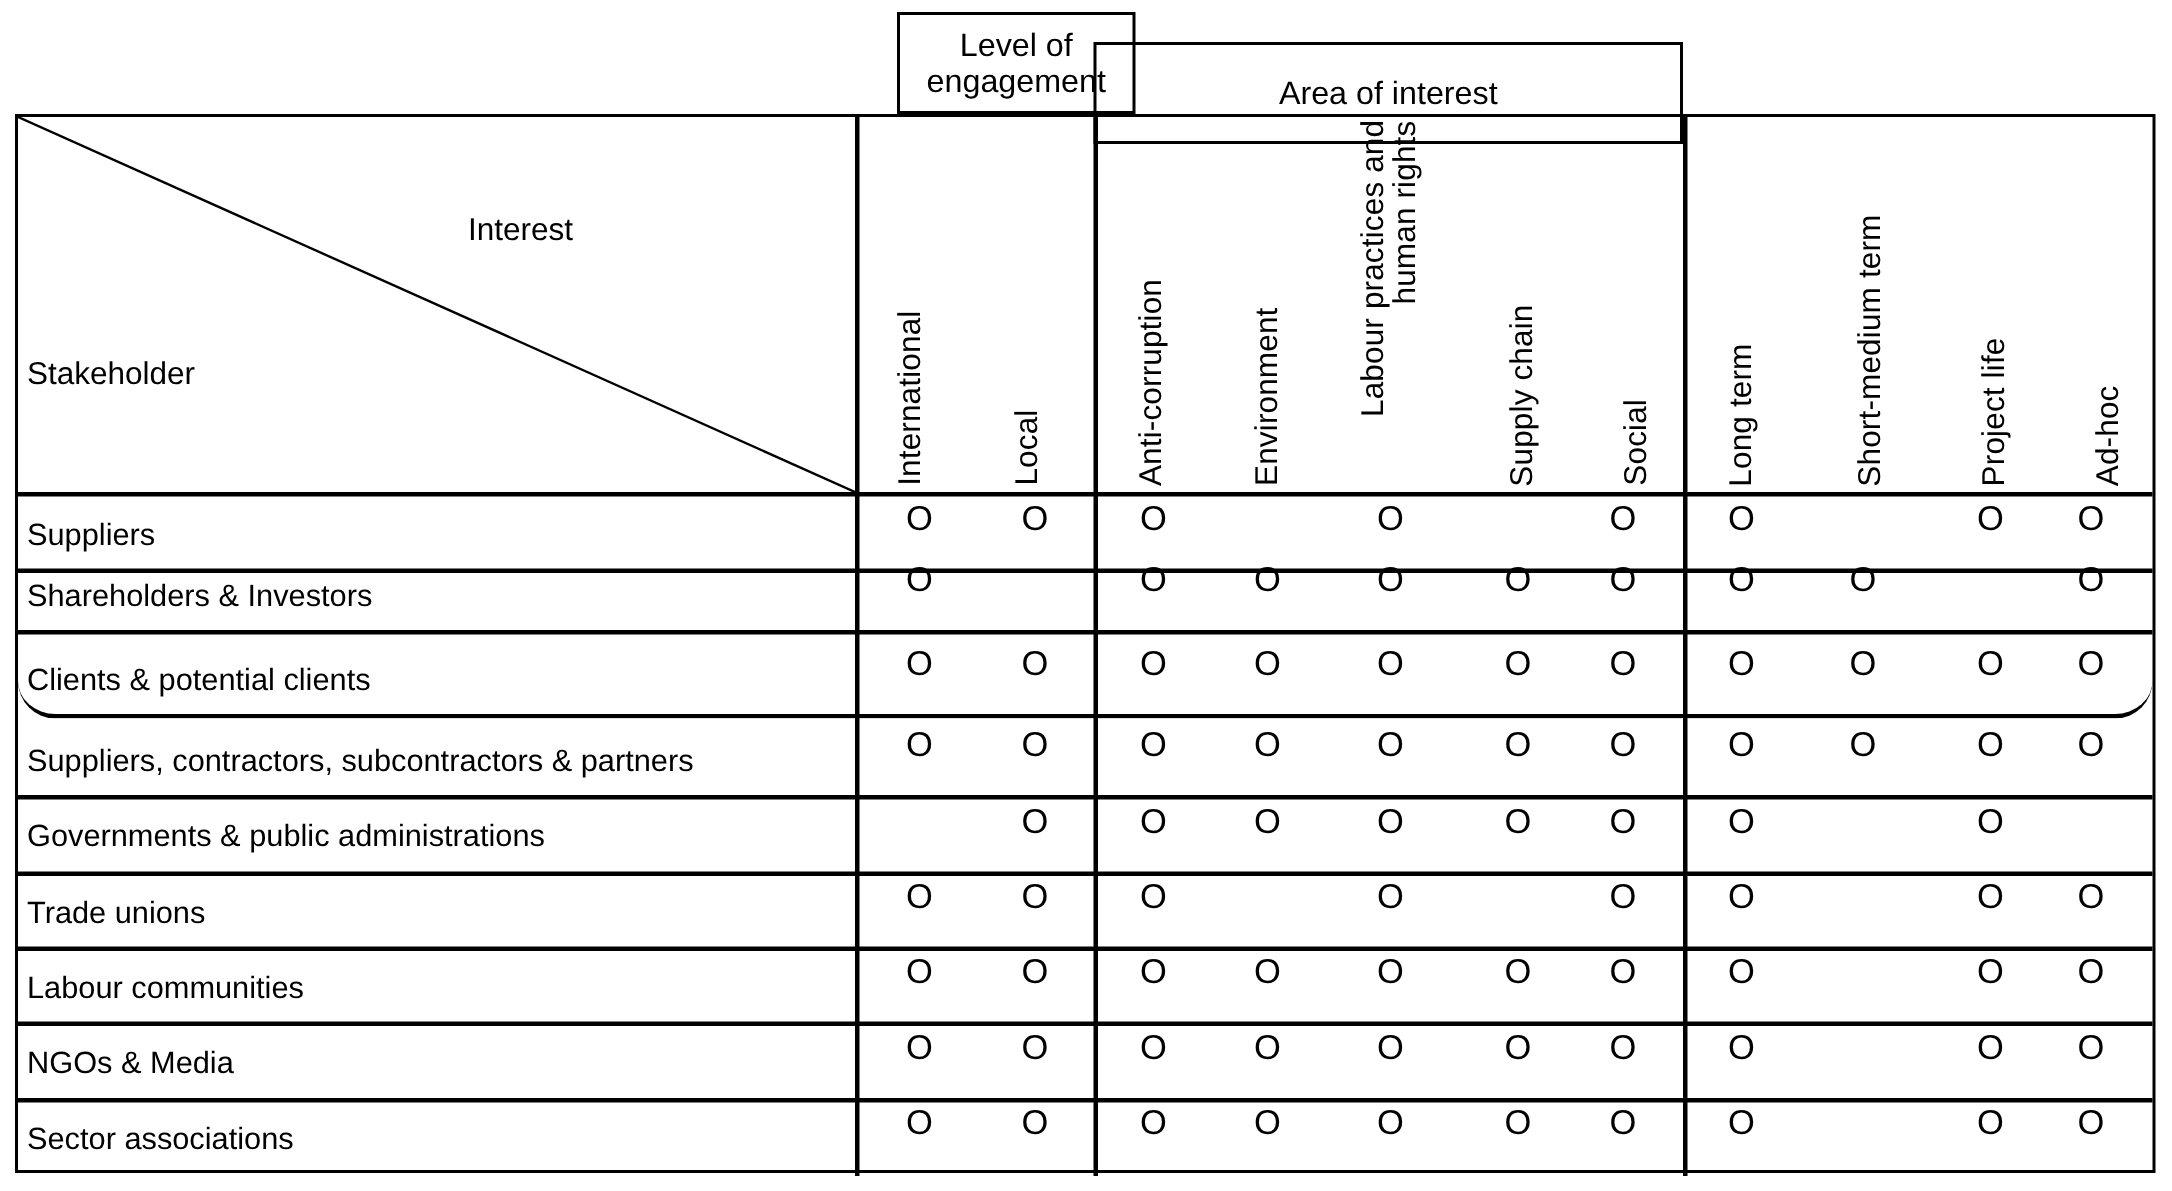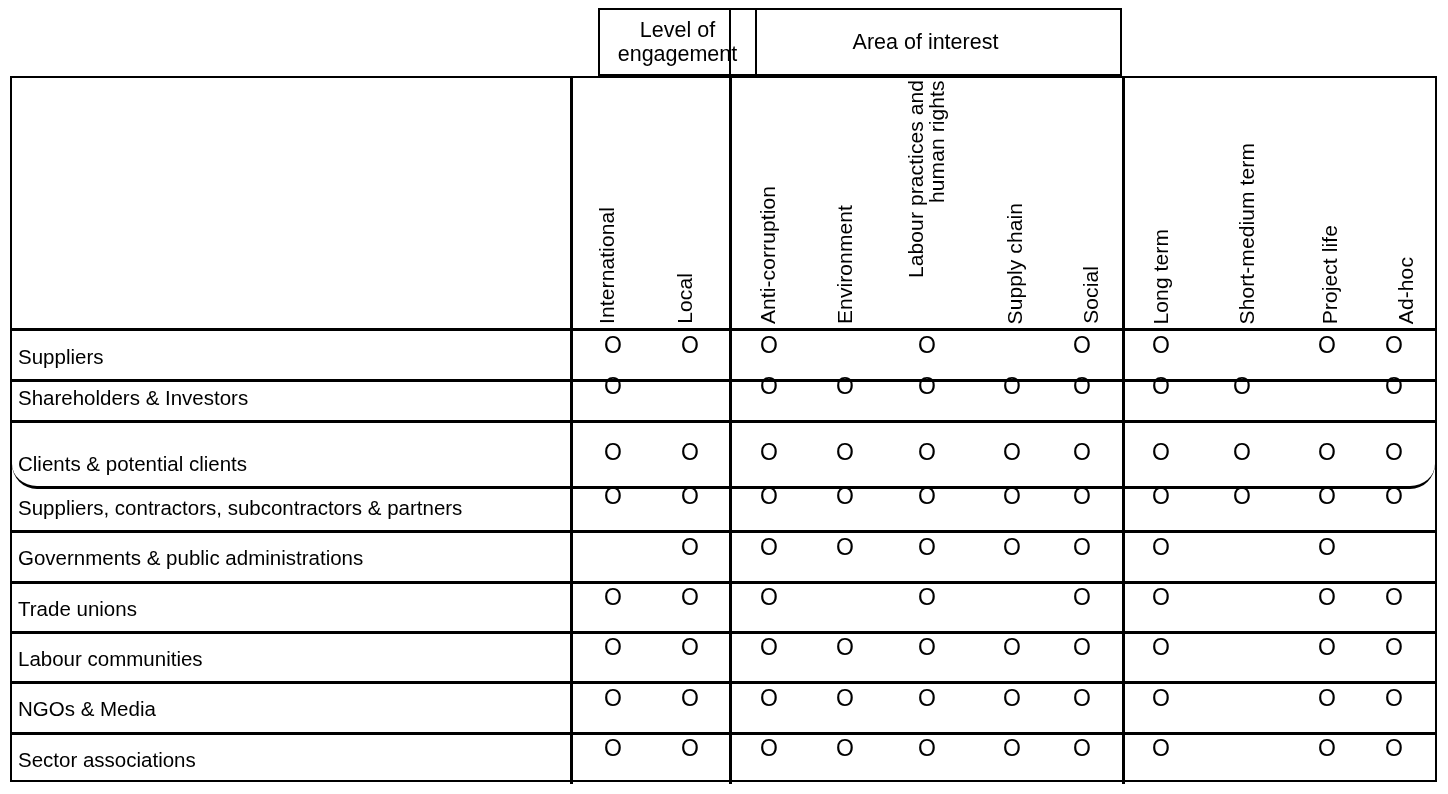--- a/index.html
+++ b/index.html
@@ -48,21 +48,21 @@
     border: 2px solid #000;
     display: flex;
     align-items: center;
     justify-content: center;
     text-align: center;
     font-size: 21.5px;
     line-height: 1.14;
     padding: 0 4px;
   }
   .g-engagement { left: 588px;  width: 159px; }
-  .g-area       { left: 719px;  width: 393px; }
+  .g-area       { left: 719px;  width: 393px; margin-top: 20px; }
   .g-relation   { left: 1112px; width: 315px; }
 
   
   .table-box {
     position: absolute;
     left: 0;
     top: 68px;
     width: 1427px;
     height: 706px;
     box-sizing: border-box;
@@ -186,20 +186,27 @@
 <div id="page">
   <div class="grid">
 
     <div class="group-row">
       <div class="group-cell g-engagement">Level of engagement</div>
       <div class="group-cell g-area">Area of interest</div>
     </div>
 
     <div class="table-box">
 
+      <div class="corner">
+        <svg viewBox="0 0 558 250" preserveAspectRatio="none">
+          <line x1="0" y1="0" x2="558" y2="250" stroke="#000" stroke-width="1.6"></line>
+        </svg>
+        <div class="corner-interest">Interest</div>
+        <div class="corner-stakeholder">Stakeholder</div>
+      </div>
 
       <div class="subhead" style="left:572px;width:76px;">
         <div class="vlabel" style="left:12px;">International</div>
       </div>
       <div class="subhead" style="left:648px;width:69px;">
         <div class="vlabel" style="left:14px;">Local</div>
       </div>
 
       <div class="subhead" style="left:731px;width:76px;">
         <div class="vlabel" style="left:14px;">Anti-corruption</div>
@@ -252,21 +259,21 @@
             <span class="mark" title="Shareholders &amp; Investors / International" style="left: 591px;">O</span>
             <span class="mark" title="Shareholders &amp; Investors / Anti-corruption" style="left: 747px;">O</span>
             <span class="mark" title="Shareholders &amp; Investors / Environment" style="left: 823px;">O</span>
             <span class="mark" title="Shareholders &amp; Investors / Labour practices and human rights" style="left: 905px;">O</span>
             <span class="mark" title="Shareholders &amp; Investors / Supply chain" style="left: 990px;">O</span>
             <span class="mark" title="Shareholders &amp; Investors / Social" style="left: 1060px;">O</span>
             <span class="mark" title="Shareholders &amp; Investors / Long term" style="left: 1139px;">O</span>
             <span class="mark" title="Shareholders &amp; Investors / Short-medium term" style="left: 1220px;">O</span>
             <span class="mark" title="Shareholders &amp; Investors / Ad-hoc" style="left: 1372px;">O</span>
           </div>
-          <div class="row" style="top: 107px; border-radius: 25px;">
+          <div class="row" style="top: 97px; border-radius: 25px;">
             <div class="row-label">Clients &amp; potential clients</div>
             <span class="mark" title="Clients &amp; potential clients / International" style="left: 591px;">O</span>
             <span class="mark" title="Clients &amp; potential clients / Local" style="left: 668px;">O</span>
             <span class="mark" title="Clients &amp; potential clients / Anti-corruption" style="left: 747px;">O</span>
             <span class="mark" title="Clients &amp; potential clients / Environment" style="left: 823px;">O</span>
             <span class="mark" title="Clients &amp; potential clients / Labour practices and human rights" style="left: 905px;">O</span>
             <span class="mark" title="Clients &amp; potential clients / Supply chain" style="left: 990px;">O</span>
             <span class="mark" title="Clients &amp; potential clients / Social" style="left: 1060px;">O</span>
             <span class="mark" title="Clients &amp; potential clients / Long term" style="left: 1139px;">O</span>
             <span class="mark" title="Clients &amp; potential clients / Short-medium term" style="left: 1220px;">O</span>

